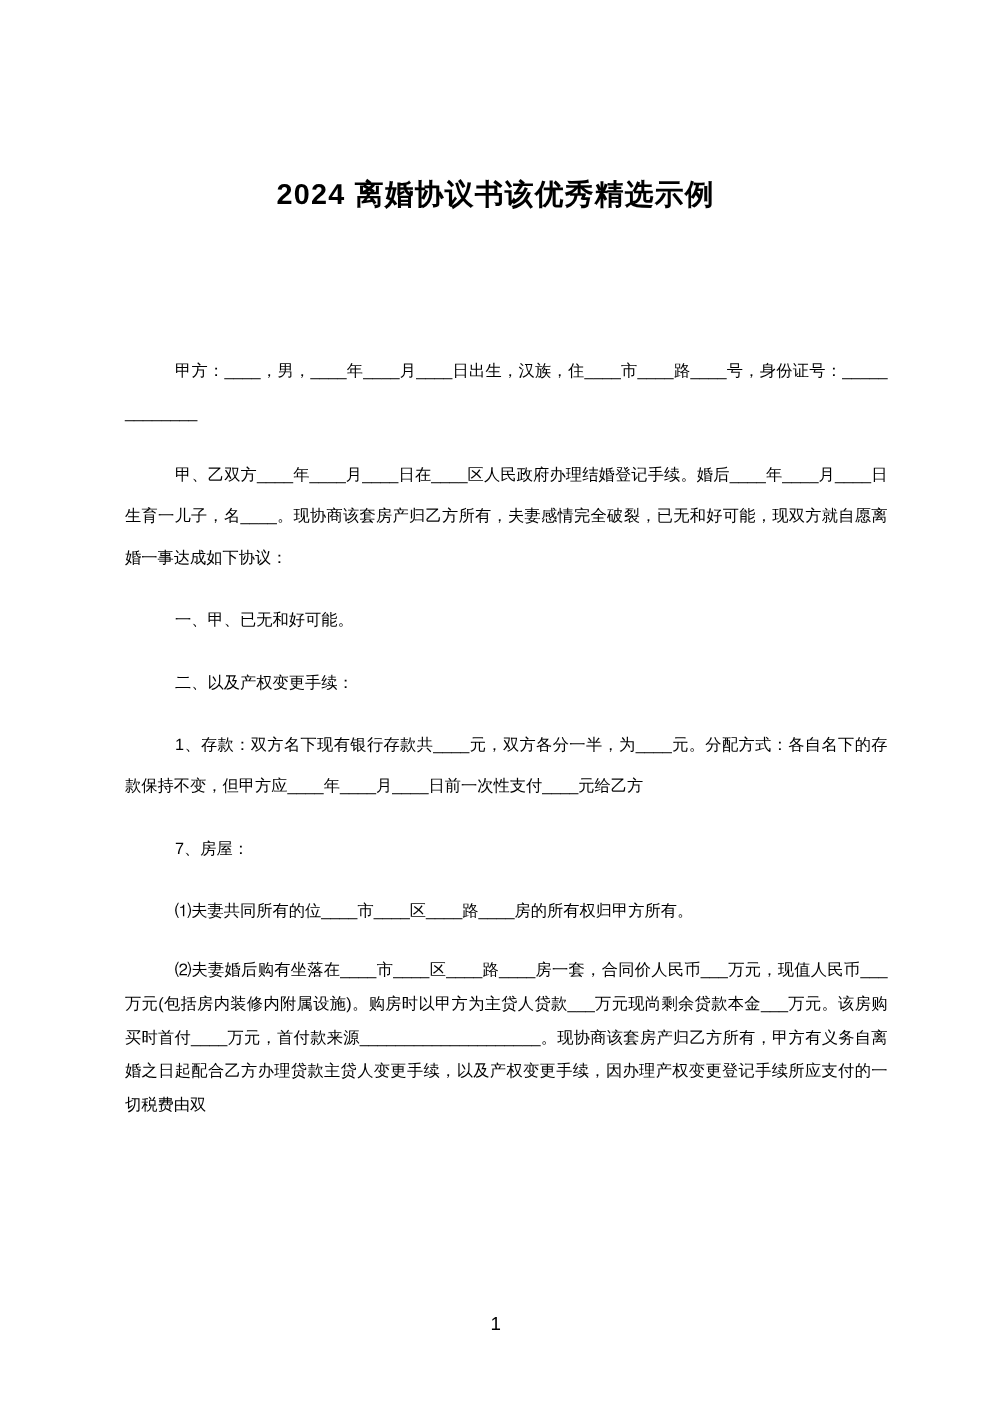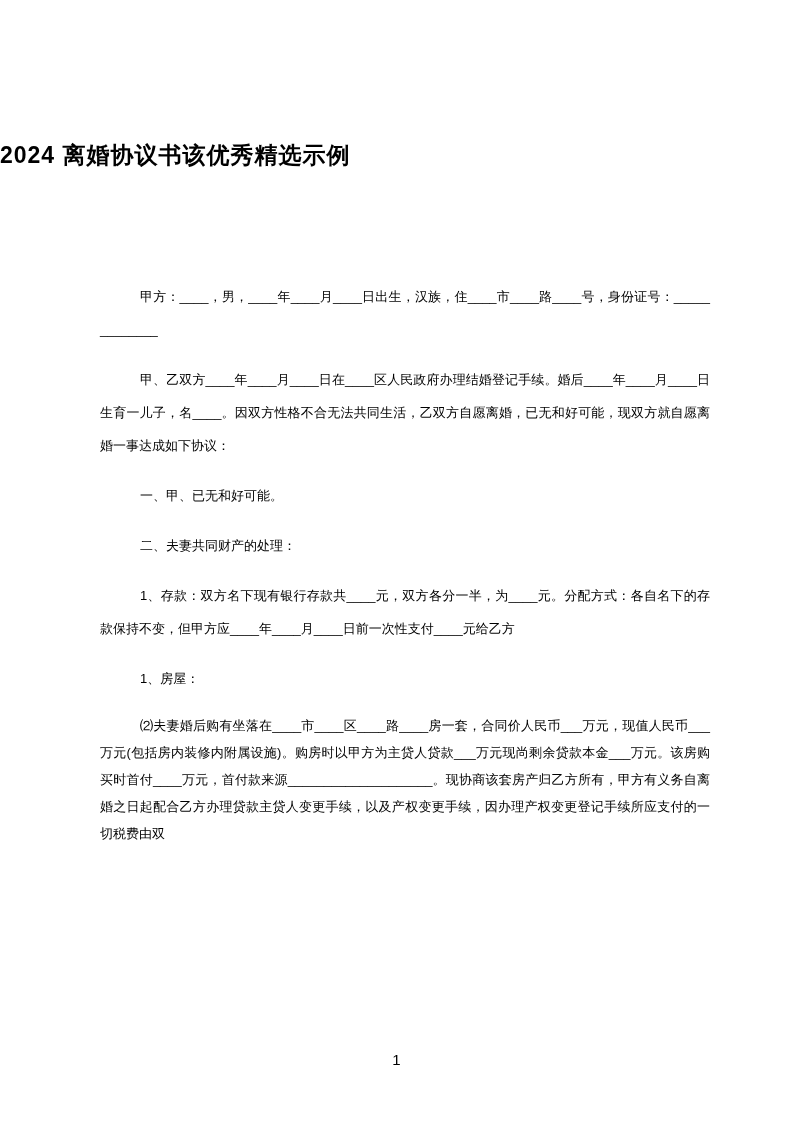--- a/index.html
+++ b/index.html
@@ -17,20 +17,21 @@
     color: #000000;
     box-sizing: border-box;
     padding: 138px 83px 0 100px;
     font-family: "Liberation Sans", sans-serif;
     overflow: hidden;
   }
   .doc-title {
     font-size: 23px;
     font-weight: bold;
     line-height: 34px;
+    text-align: center;
     letter-spacing: 1px;
     margin: 0 -83px 108px -100px; 
   }
   .doc-body p.para {
     font-size: 13px;
     line-height: 33px;
     margin: 0 0 17px 0;
     text-align: justify;
     text-indent: 40px;
     word-break: break-all;
@@ -53,29 +54,30 @@
 <body>
 
 <div class="page">
 
   <h1 class="doc-title">2024 离婚协议书该优秀精选示例</h1>
 
   <div class="doc-body">
     <p class="para">甲方：____，男，____年____月____日出生，汉族，住____市____路____号，身份证号：_____________</p>
 
 
-    <p class="para">甲、乙双方____年____月____日在____区人民政府办理结婚登记手续。婚后____年____月____日生育一儿子，名____。因双方性格不合无法共同生活，乙双方自愿离婚，已无和好可能，现双方就自愿离婚一事达成如下协议：</p>
+    <p class="para">甲、乙双方____年____月____日在____区人民政府办理结婚登记手续。婚后____年____月____日生育一儿子，名____。现协商该套房产归乙方所有，夫妻感情完全破裂，已无和好可能，现双方就自愿离婚一事达成如下协议：</p>
 
     <p class="para">一、甲、已无和好可能。</p>
 
-    <p class="para">二、夫妻共同财产的处理：</p>
+    <p class="para">二、以及产权变更手续：</p>
 
     <p class="para">1、存款：双方名下现有银行存款共____元，双方各分一半，为____元。分配方式：各自名下的存款保持不变，但甲方应____年____月____日前一次性支付____元给乙方</p>
 
-    <p class="para">1、房屋：</p>
+    <p class="para">7、房屋：</p>
 
+    <p class="para">⑴夫妻共同所有的位____市____区____路____房的所有权归甲方所有。</p>
 
     <p class="para tight">⑵夫妻婚后购有坐落在____市____区____路____房一套，合同价人民币___万元，现值人民币___万元(包括房内装修内附属设施)。购房时以甲方为主贷人贷款___万元现尚剩余贷款本金___万元。该房购买时首付____万元，首付款来源____________________。现协商该套房产归乙方所有，甲方有义务自离婚之日起配合乙方办理贷款主贷人变更手续，以及产权变更手续，因办理产权变更登记手续所应支付的一切税费由双</p>
   </div>
 
   <div class="page-footer">1</div>
 
 </div>
 
 </body></html>

